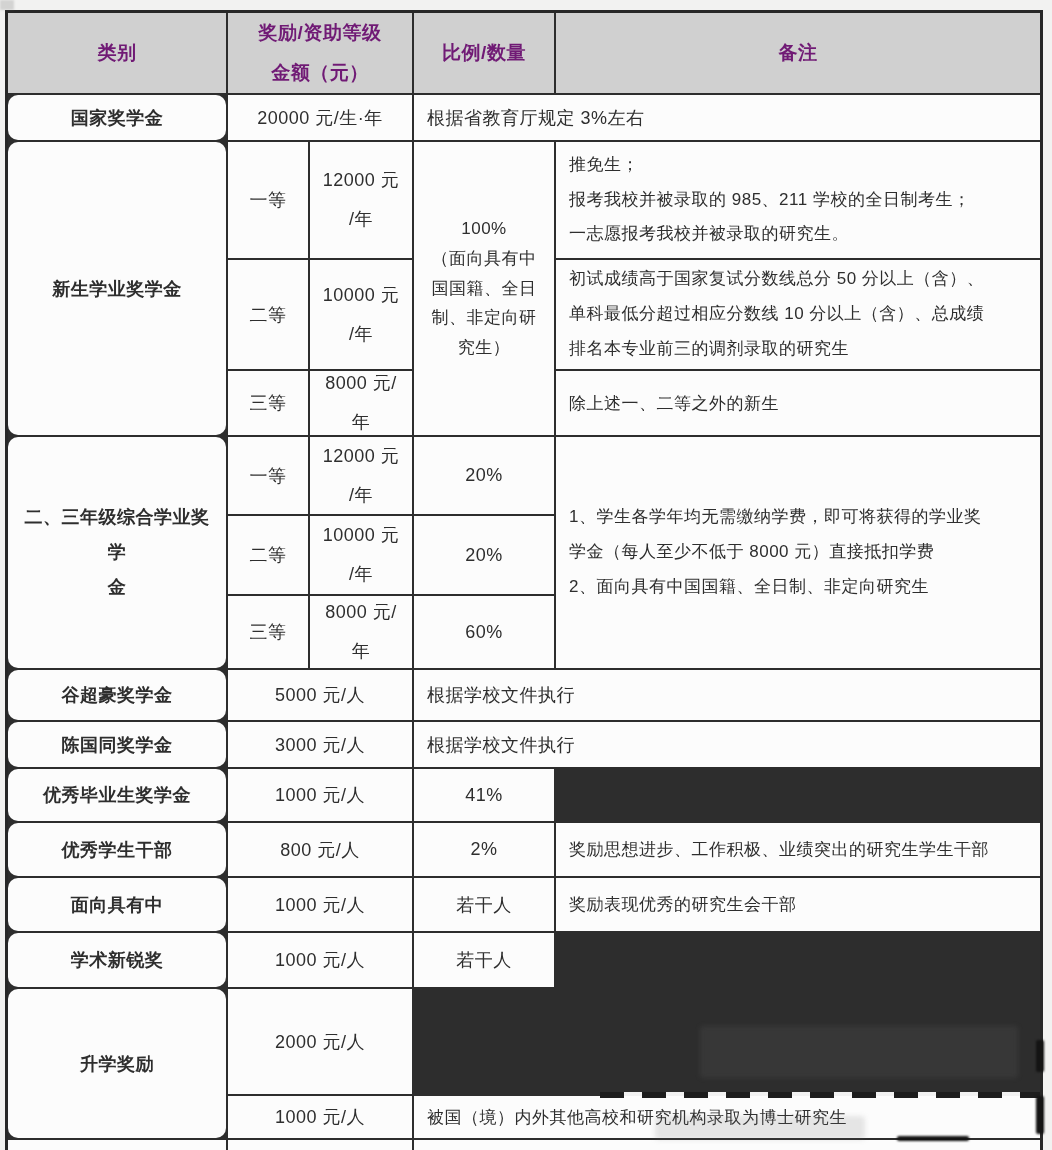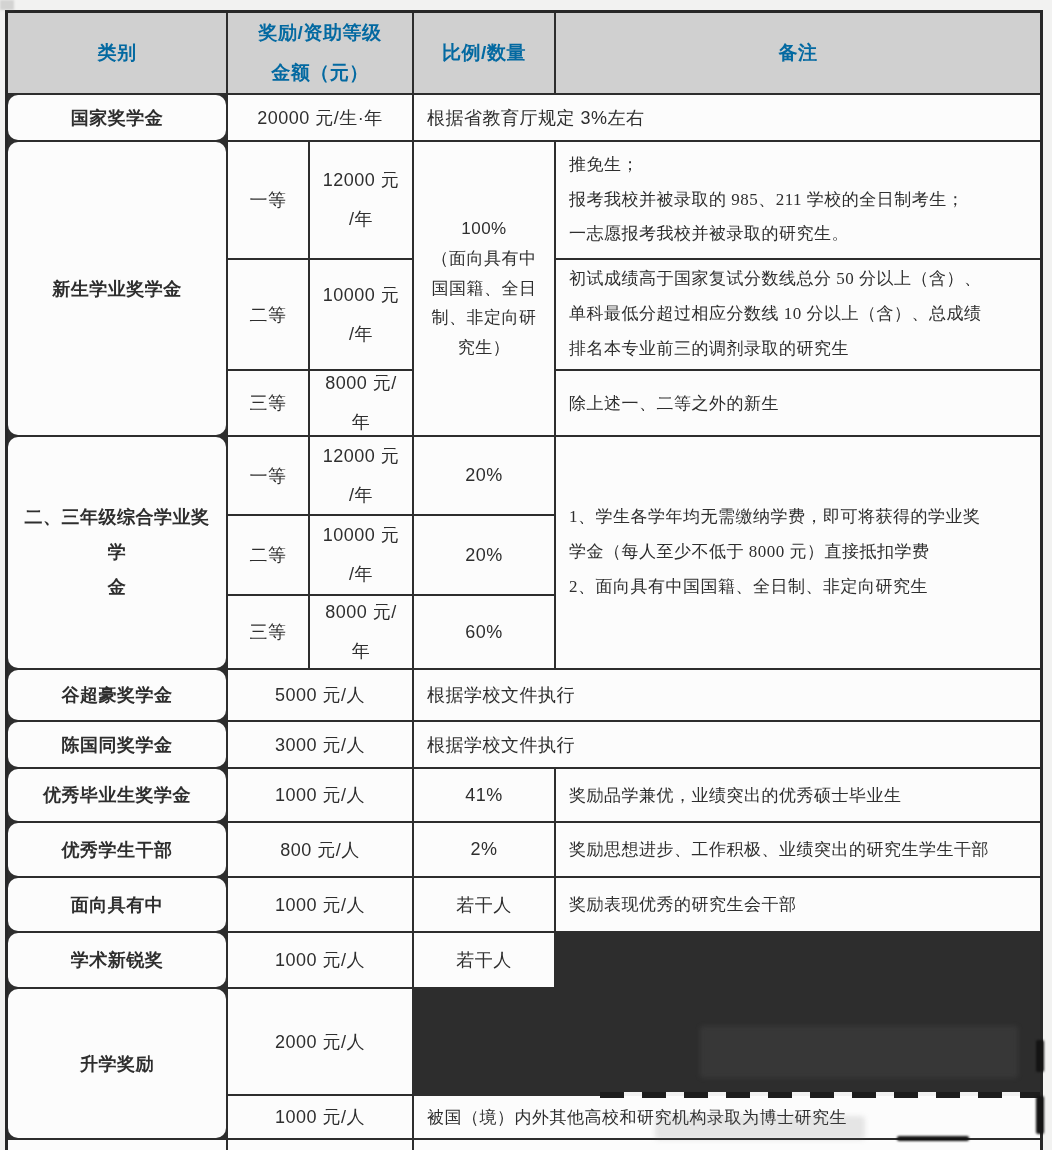--- a/index.html
+++ b/index.html
@@ -19,27 +19,27 @@
     border:3px solid #272727;
   }
   .cell{
     background:#fcfcfc;
     display:flex;align-items:center;justify-content:center;
     text-align:center;
     color:#2e2e2e;font-size:18px;
     padding:4px 8px;box-sizing:border-box;overflow:hidden;
     letter-spacing:.5px;
   }
-  .hdr{background:#d0d0d0;font-weight:bold;font-size:19px;color:#0369a1;}
+  .hdr{background:#d0d0d0;font-weight:bold;font-size:19px;color:#701a75;}
   .b{font-weight:bold;border-radius:10px;}
   .left{justify-content:flex-start;text-align:left;padding-left:13px;padding-right:12px;}
   .pre{white-space:pre-line;}
   .sm{font-size:17px;}
   .lh21{line-height:2.1;}
-  .lh20{line-height:2.05;font-family:Liberation Serif, serif;}
+  .lh20{line-height:2.05;}
   .lh195{line-height:1.95;}
   .lh175{line-height:1.75;}
   .amt{line-height:2.15;}
   
   .smudge{position:absolute;pointer-events:none;}
   .sm-blur{background:rgba(110,110,110,.16);filter:blur(2.5px);border-radius:4px;}
   .sm-dash{
     height:6px;
     background:repeating-linear-gradient(90deg,#1d1d1d 0 24px,rgba(252,252,252,.95) 24px 42px);
     filter:blur(.6px);
@@ -107,21 +107,20 @@
   <div class="cell" style="grid-area:9/2/10/4">5000 元/人</div>
   <div class="cell left" style="grid-area:9/4/10/6">根据学校文件执行</div>
 
   <div class="cell b" style="grid-area:10/1/11/2">陈国同奖学金</div>
   <div class="cell" style="grid-area:10/2/11/4">3000 元/人</div>
   <div class="cell left" style="grid-area:10/4/11/6">根据学校文件执行</div>
 
   <div class="cell b" style="grid-area:11/1/12/2">优秀毕业生奖学金</div>
   <div class="cell" style="grid-area:11/2/12/4">1000 元/人</div>
   <div class="cell" style="grid-area:11/4/12/5">41%</div>
-  <div class="cell left sm" style="grid-area:11/5/12/6">奖励品学兼优，业绩突出的优秀硕士毕业生</div>
 
   <div class="cell b" style="grid-area:12/1/13/2">优秀学生干部</div>
   <div class="cell" style="grid-area:12/2/13/4">800 元/人</div>
   <div class="cell" style="grid-area:12/4/13/5">2%</div>
   <div class="cell left sm" style="grid-area:12/5/13/6">奖励思想进步、工作积极、业绩突出的研究生学生干部</div>
 
   <div class="cell b" style="grid-area:13/1/14/2">面向具有中</div>
   <div class="cell" style="grid-area:13/2/14/4">1000 元/人</div>
   <div class="cell" style="grid-area:13/4/14/5">若干人</div>
   <div class="cell left sm" style="grid-area:13/5/14/6">奖励表现优秀的研究生会干部</div>

